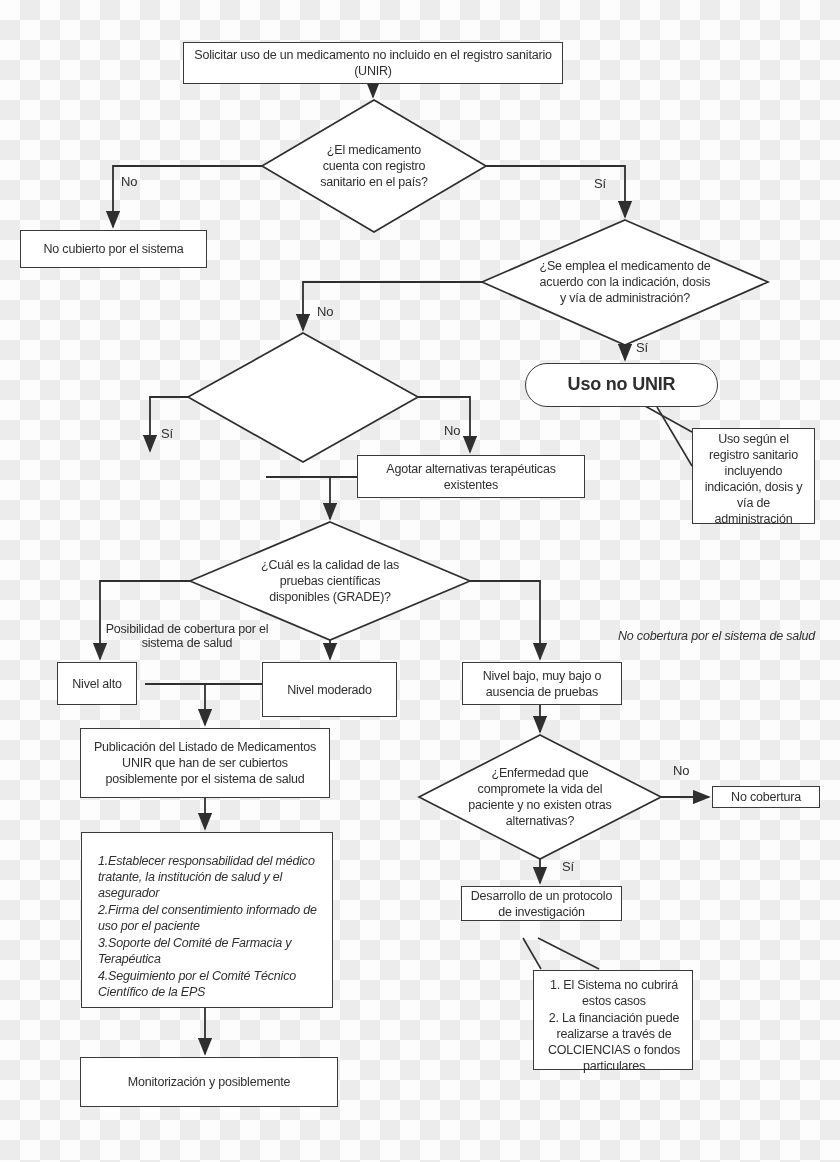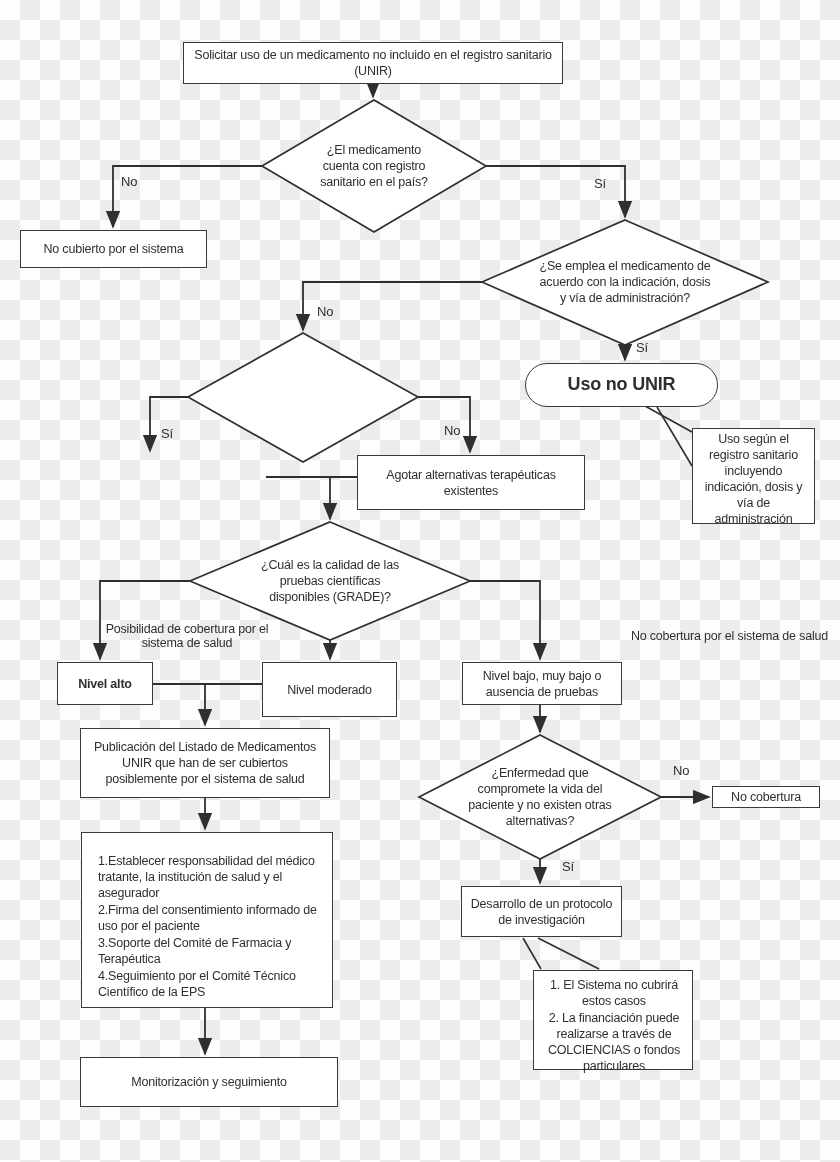--- a/index.html
+++ b/index.html
@@ -30,20 +30,21 @@
   }
   .annot{
     position:absolute;z-index:3;font-size:12.5px;letter-spacing:-0.2px;text-align:center;background:transparent;
   }
   .note{
     align-items:flex-start;justify-content:flex-start;text-align:center;
   }
   .listbox{
     align-items:flex-start;justify-content:flex-start;text-align:left;
     padding:20px 10px 8px 16px;
+    font-style:italic;
   }
   .listbox p, .note p{margin:0 0 1px 0;}
   .note.center{ text-align:center;align-items:center;justify-content:flex-start;padding-top:8px;}
 </style>
 </head>
 <body>
 
 <div id="canvas">
 
   <svg id="wires" width="840" height="1162" viewBox="0 0 840 1162">
@@ -93,42 +94,42 @@
 
   <div class="node" style="left:20px;top:230px;width:187px;height:38px;">No cubierto por el sistema</div>
 
   <div class="node" style="left:183px;top:42px;width:380px;height:42px;">Solicitar uso de un medicamento no incluido en el registro sanitario (UNIR)</div>
 
   <div class="node oval" style="left:525px;top:363px;width:193px;height:44px;">Uso no UNIR</div>
 
   <div class="node note center" style="left:692px;top:428px;width:123px;height:96px;">Uso según el registro sanitario incluyendo indicación, dosis y vía de administración</div>
 
 
-  <div class="node" style="left:357px;top:455px;width:228px;height:55px;">Agotar alternativas terapéuticas existentes</div>
+  <div class="node" style="left:357px;top:455px;width:228px;height:43px;">Agotar alternativas terapéuticas existentes</div>
 
-  <div class="node" style="left:57px;top:662px;width:96px;height:43px;font-weight:bold;">Nivel alto</div>
+  <div class="node" style="left:57px;top:662px;width:80px;height:43px;">Nivel alto</div>
 
   <div class="node" style="left:262px;top:662px;width:135px;height:55px;">Nivel moderado</div>
 
   <div class="node" style="left:462px;top:662px;width:160px;height:43px;">Nivel bajo, muy bajo o ausencia de pruebas</div>
 
   <div class="node" style="left:80px;top:728px;width:250px;height:70px;">Publicación del Listado de Medicamentos UNIR que han de ser cubiertos posiblemente por el sistema de salud</div>
 
   <div class="node listbox" style="left:81px;top:832px;width:252px;height:176px;display:block;">
     <p>1.Establecer responsabilidad del médico tratante, la institución de salud y el asegurador</p>
     <p>2.Firma del consentimiento informado de uso por el paciente</p>
     <p>3.Soporte del Comité de Farmacia y Terapéutica</p>
     <p>4.Seguimiento por el Comité Técnico Científico de la EPS</p>
   </div>
 
-  <div class="node" style="left:80px;top:1057px;width:258px;height:50px;">Monitorización y seguimiento</div>
+  <div class="node" style="left:80px;top:1057px;width:258px;height:50px;">Monitorización y posiblemente</div>
 
   <div class="node" style="left:712px;top:786px;width:108px;height:22px;">No cobertura</div>
 
-  <div class="node" style="left:461px;top:886px;width:161px;height:51px;">Desarrollo de un protocolo de investigación</div>
+  <div class="node" style="left:461px;top:886px;width:161px;height:35px;">Desarrollo de un protocolo de investigación</div>
 
   <div class="node note" style="left:533px;top:970px;width:160px;height:100px;display:block;padding:6px 6px 4px 8px;">
     <p>1. El Sistema no cubrirá estos casos</p>
     <p>2. La financiación puede realizarse a través de COLCIENCIAS o fondos particulares</p>
   </div>
 
   <div class="dtext" style="left:316px;top:108px;width:116px;height:116px;">¿El medicamento cuenta con registro sanitario en el país?</div>
   <div class="dtext" style="left:537px;top:232px;width:176px;height:100px;">¿Se emplea el medicamento de acuerdo con la indicación, dosis y vía de administración?</div>
   <div class="dtext" style="left:260px;top:531px;width:140px;height:100px;">¿Cuál es la calidad de las pruebas científicas disponibles (GRADE)?</div>
   <div class="dtext" style="left:464px;top:746px;width:152px;height:102px;">¿Enfermedad que compromete la vida del paciente y no existen otras alternativas?</div>
@@ -136,15 +137,15 @@
   <div class="elabel" style="left:121px;top:174px;">No</div>
   <div class="elabel" style="left:594px;top:176px;">Sí</div>
   <div class="elabel" style="left:317px;top:304px;">No</div>
   <div class="elabel" style="left:636px;top:340px;">Sí</div>
   <div class="elabel" style="left:161px;top:426px;">Sí</div>
   <div class="elabel" style="left:444px;top:423px;">No</div>
   <div class="elabel" style="left:673px;top:763px;">No</div>
   <div class="elabel" style="left:562px;top:859px;">Sí</div>
 
   <div class="annot" style="left:103px;top:622px;width:168px;">Posibilidad de cobertura por el sistema de salud</div>
-  <div class="annot" style="left:618px;top:629px;width:210px;text-align:right;">No cobertura por el sistema de salud</div>
+  <div class="annot" style="left:618px;top:629px;width:210px;text-align:left;font-style:italic;">No cobertura por el sistema de salud</div>
 
 </div>
 
 </body></html>

